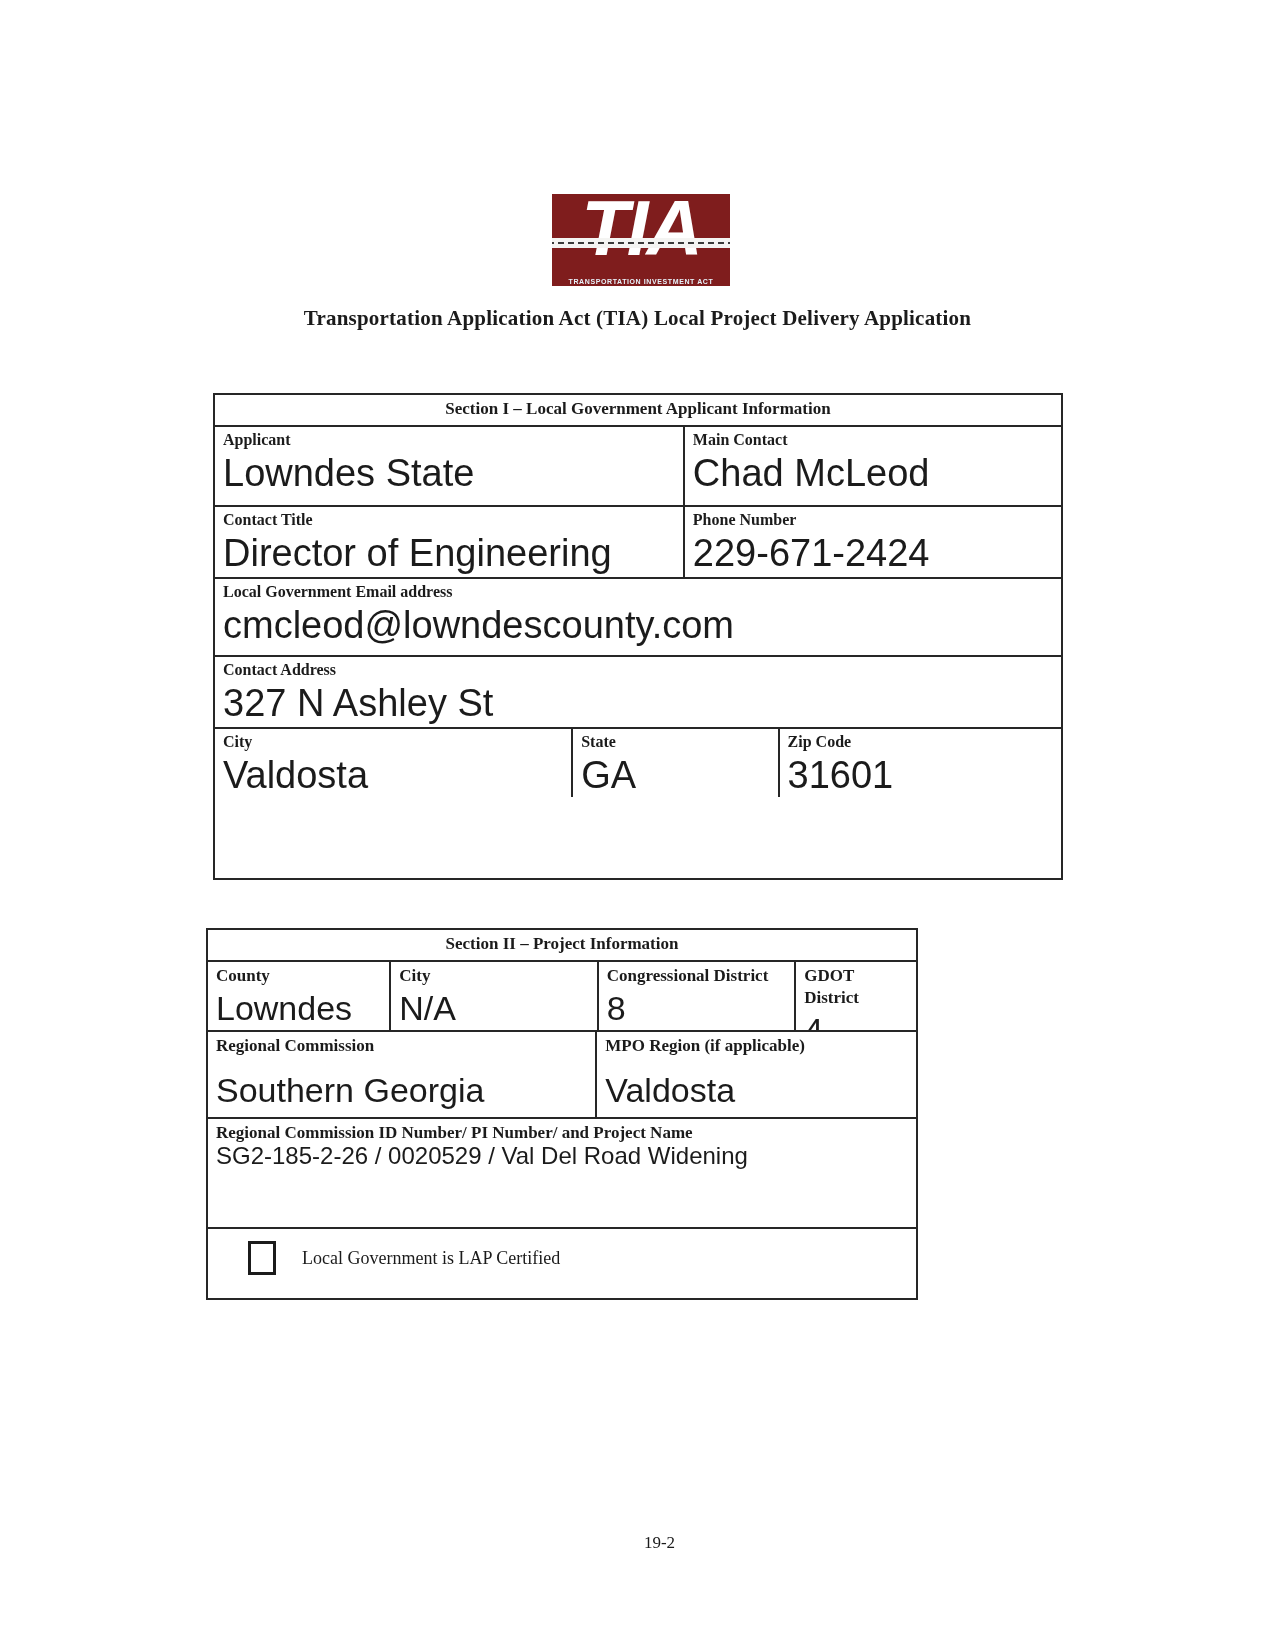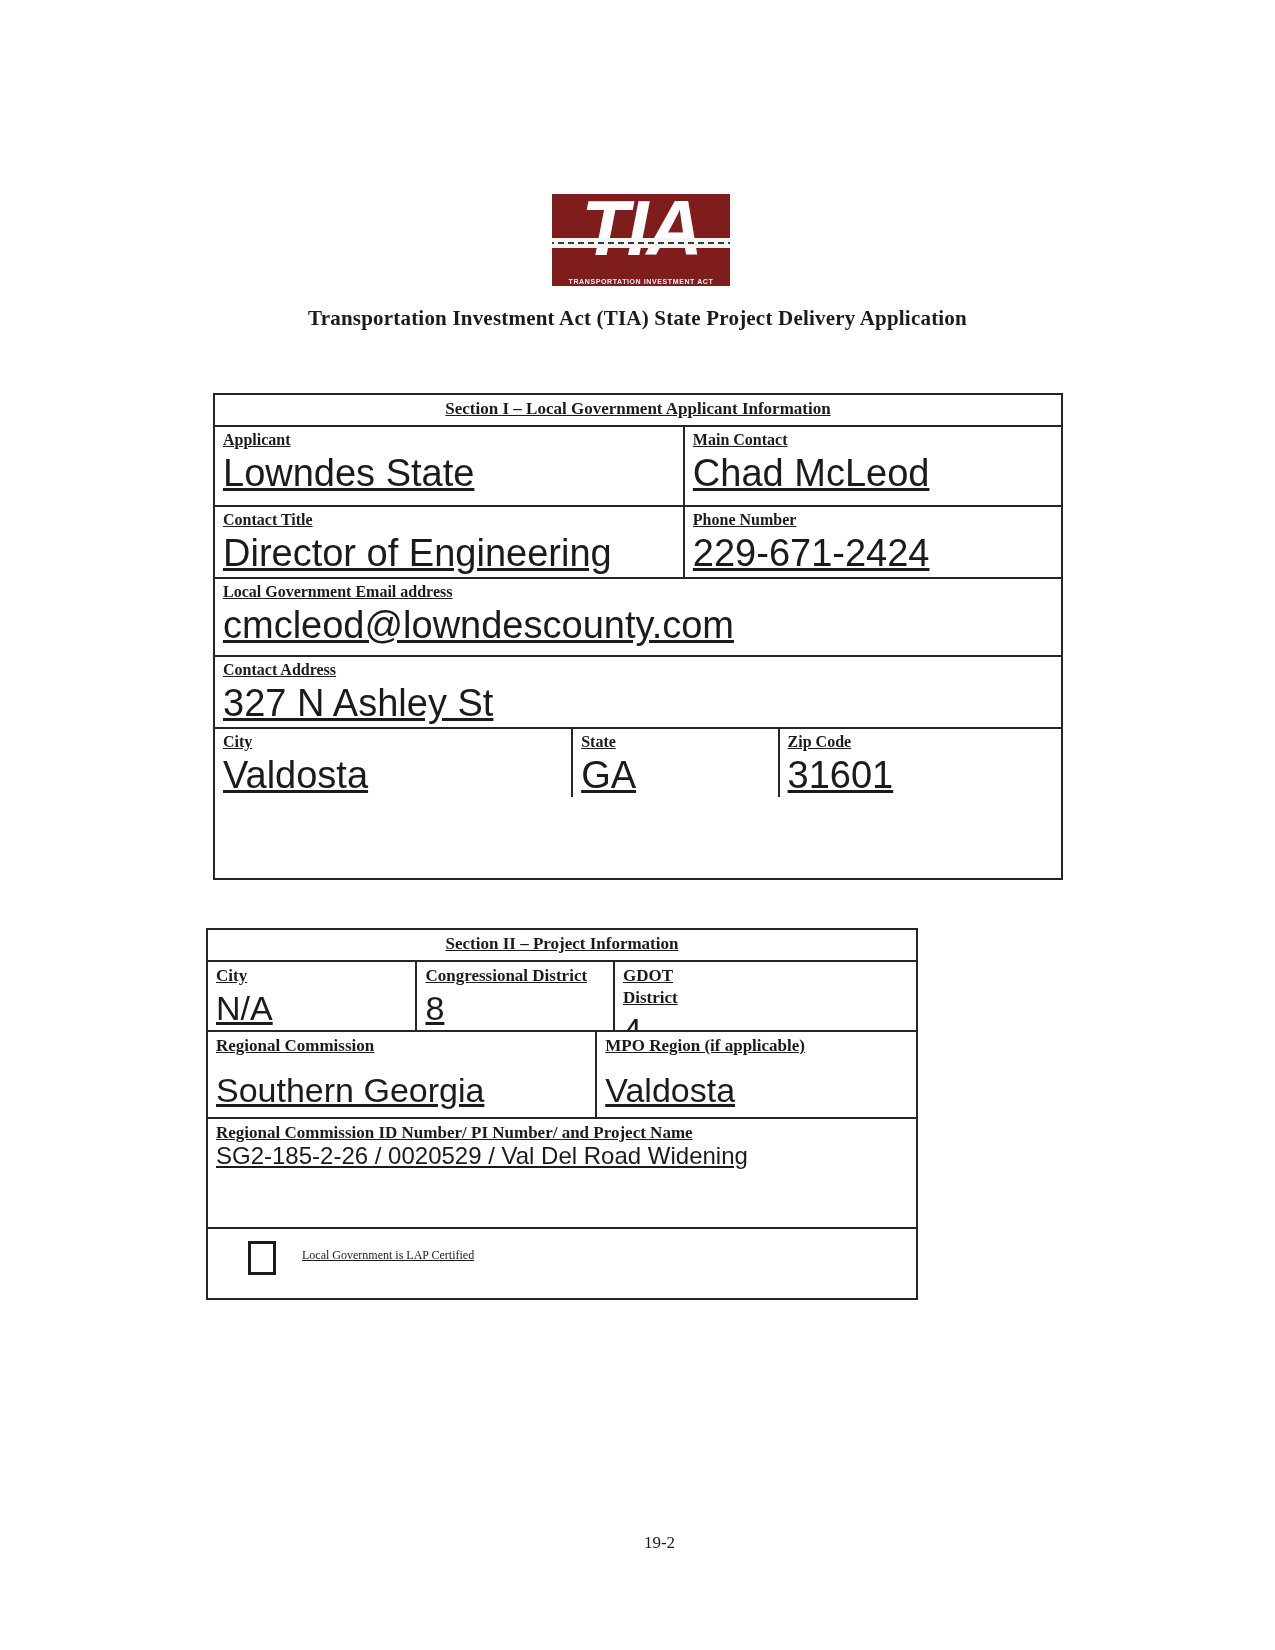--- a/index.html
+++ b/index.html
@@ -15,21 +15,21 @@
           background:#f4f4f2; }
   .logo-stripe-line { position:absolute; left:0; right:0; top:4px; height:0;
           border-top:2px dashed #3a3a3a; }
   .logo-caption { position:absolute; bottom:1px; left:0; width:100%; text-align:center;
           font-family:"Liberation Sans", sans-serif; font-size:7px; font-weight:bold;
           color:#e8f2fb; letter-spacing:0.6px; white-space:nowrap; }
 
   .doc-title { position:absolute; left:0; top:306px; width:1275px; text-align:center;
           font-size:21px; font-weight:bold; letter-spacing:0.2px; }
 
-  .tbl { position:absolute; border:2px solid #262626; background:#ffffff;text-decoration:underline; }
+  .tbl { position:absolute; border:2px solid #262626; background:#ffffff; }
   #section1 { left:213px; top:393px; width:850px; height:487px; }
   #section2 { left:206px; top:928px; width:712px; height:372px; }
 
   .trow { display:flex; width:100%; }
   .trow + .trow { border-top:2px solid #262626; }
   .cell { height:100%; padding:3px 8px 0 8px; overflow:hidden; }
   .cell + .cell { border-left:2px solid #262626; }
 
   .sec-header { display:block; text-align:center; font-weight:bold; font-size:17px;
           padding-top:4px; }
@@ -37,37 +37,37 @@
   .flabel-sm { font-size:17px; font-weight:bold; line-height:22px; }
   .fvalue { font-family:"Liberation Sans", sans-serif; font-size:38px; line-height:46px;
           white-space:nowrap; }
   .fvalue-md { font-family:"Liberation Sans", sans-serif; font-size:34px; line-height:42px;
           white-space:nowrap; }
   .fvalue-sm { font-family:"Liberation Sans", sans-serif; font-size:24px; line-height:24px;
           white-space:nowrap; }
 
   .checkbox-row { display:flex; align-items:flex-start; padding:12px 0 0 40px; }
   .checkbox { width:28px; height:34px; border:3px solid #1b1b1b; background:#ffffff; }
-  .checkbox-label { font-size:12px; padding:7px 0 0 26px; }
+  .checkbox-label { font-size:18px; padding:7px 0 0 26px; }
 
   .page-number { position:absolute; left:0; top:1533px; width:1275px; text-align:center;
           font-size:17px;padding-left:44px; }
 </style>
 </head>
 <body>
 
 <div class="logo">
   <div class="logo-text">TIA</div>
   <div class="logo-stripe">
     <div class="logo-stripe-line"></div>
   </div>
   <div class="logo-caption">TRANSPORTATION INVESTMENT ACT</div>
 </div>
 
-<div class="doc-title">Transportation Investment Act (TIA) State Project Delivery Application</div>
+<div class="doc-title">Transportation Application Act (TIA) Local Project Delivery Application</div>
 
 <div class="tbl" id="section1">
   <div class="trow" style="height:30px">
     <div class="cell sec-header" style="width:100%">Section I – Local Government Applicant Information</div>
   </div>
 
   <div class="trow" style="height:80px">
     <div class="cell" style="width:55.3%">
       <div class="flabel">Applicant</div>
       <div class="fvalue">Lowndes State</div>
@@ -119,20 +119,24 @@
     </div>
   </div>
 </div>
 
 <div class="tbl" id="section2">
   <div class="trow" style="height:30px">
     <div class="cell sec-header" style="width:100%">Section II – Project Information</div>
   </div>
 
   <div class="trow" style="height:70px">
+    <div class="cell" style="width:25.6%">
+      <div class="flabel-sm">County</div>
+      <div class="fvalue-md">Lowndes</div>
+    </div>
     <div class="cell" style="width:29.3%">
       <div class="flabel-sm">City</div>
       <div class="fvalue-md">N/A</div>
     </div>
     <div class="cell" style="width:27.9%">
       <div class="flabel-sm">Congressional District</div>
       <div class="fvalue-md">8</div>
     </div>
     <div class="cell" style="width:17.2%">
       <div class="flabel-sm">GDOT District</div>

